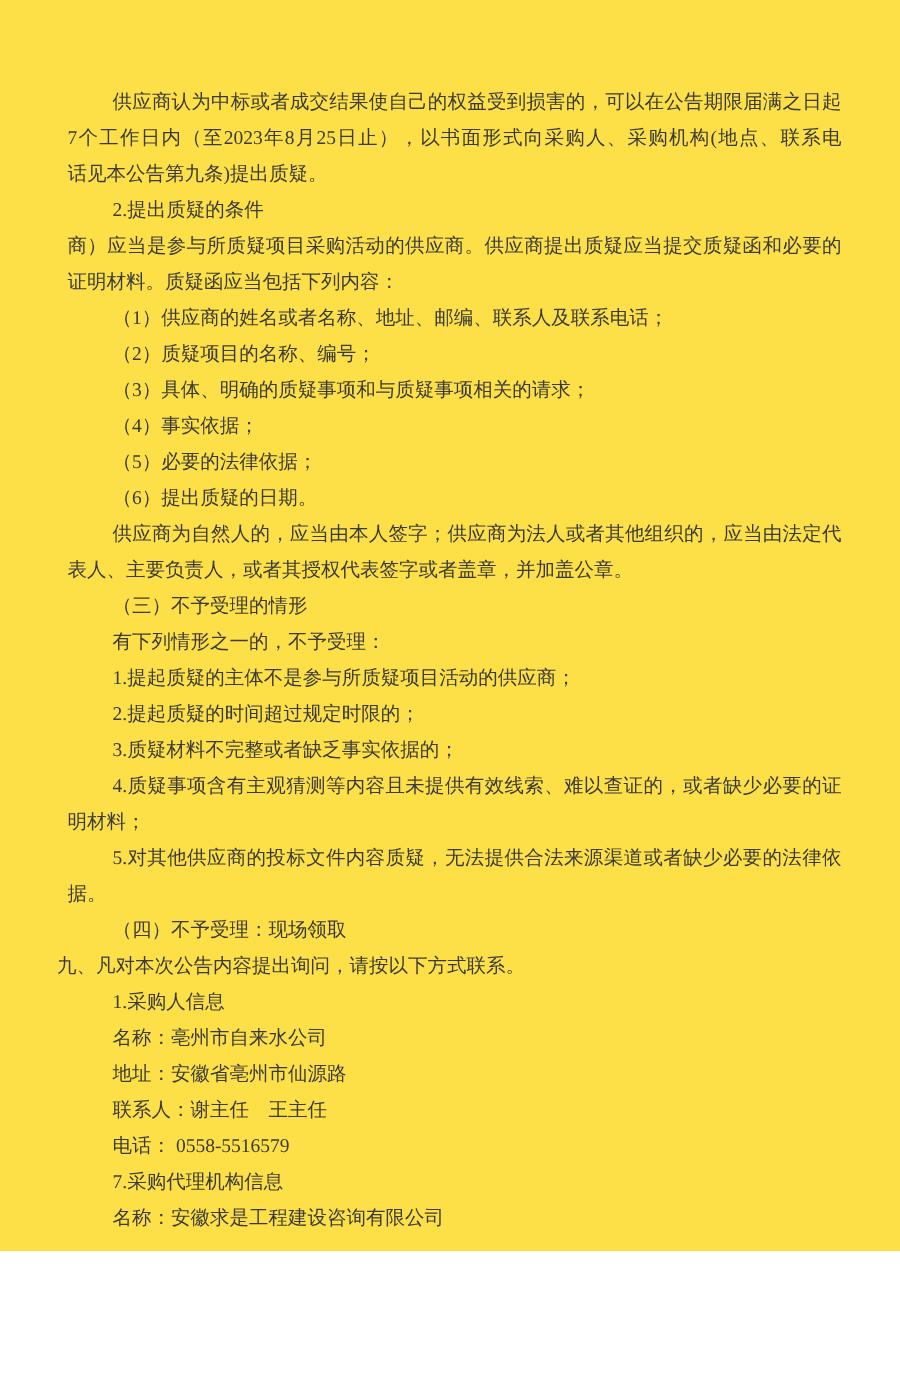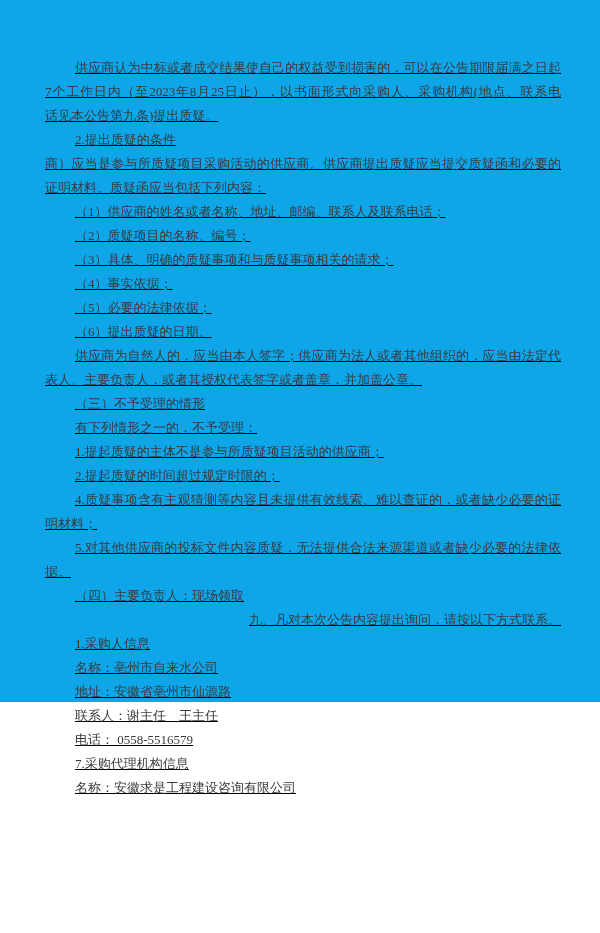--- a/index.html
+++ b/index.html
@@ -9,40 +9,39 @@
   }
   body {
     width: 600px;
     height: 933px;
     overflow: hidden;
     position: relative;
   }
   .doc {
     box-sizing: border-box;
     width: 600px;
-    height: 702px;
+    height: 834px;
     padding: 56px 39px 0 45px;
-    background: #0ea5e9;
-    text-decoration: underline;
+    background: #fde047;
   }
   .line {
     font-family: "Liberation Serif", "DejaVu Serif", serif;
     font-size: 13px;
     line-height: 24px;
     height: 24px;
     color: #3a3a3a;
     overflow: hidden;
     text-align: left;
   }
   
   .ind-first { text-indent: 30px; }
   
   .ind-none { text-indent: 0; }
   
-  .ind-nine { margin-left: -7px; text-indent: 0; text-align: right; }
+  .ind-nine { margin-left: -7px; text-indent: 0; }
   
   .fill {
     text-align: justify;
     text-align-last: justify;
   }
 </style>
 </head>
 <body>
 
 <div class="doc">
@@ -57,25 +56,26 @@
     <div class="line ind-first">（3）具体、明确的质疑事项和与质疑事项相关的请求；</div>
     <div class="line ind-first">（4）事实依据；</div>
     <div class="line ind-first">（5）必要的法律依据；</div>
     <div class="line ind-first">（6）提出质疑的日期。</div>
     <div class="line ind-first fill">供应商为自然人的，应当由本人签字；供应商为法人或者其他组织的，应当由法定代</div>
     <div class="line ind-none">表人、主要负责人，或者其授权代表签字或者盖章，并加盖公章。</div>
     <div class="line ind-first">（三）不予受理的情形</div>
     <div class="line ind-first">有下列情形之一的，不予受理：</div>
     <div class="line ind-first">1.提起质疑的主体不是参与所质疑项目活动的供应商；</div>
     <div class="line ind-first">2.提起质疑的时间超过规定时限的；</div>
+    <div class="line ind-first">3.质疑材料不完整或者缺乏事实依据的；</div>
     <div class="line ind-first fill">4.质疑事项含有主观猜测等内容且未提供有效线索、难以查证的，或者缺少必要的证</div>
     <div class="line ind-none">明材料；</div>
     <div class="line ind-first fill">5.对其他供应商的投标文件内容质疑，无法提供合法来源渠道或者缺少必要的法律依</div>
     <div class="line ind-none">据。</div>
-    <div class="line ind-first">（四）主要负责人：现场领取</div>
+    <div class="line ind-first">（四）不予受理：现场领取</div>
     <div class="line ind-nine">九、凡对本次公告内容提出询问，请按以下方式联系。</div>
     <div class="line ind-first">1.采购人信息</div>
     <div class="line ind-first">名称：亳州市自来水公司</div>
     <div class="line ind-first">地址：安徽省亳州市仙源路</div>
     <div class="line ind-first">联系人：谢主任　王主任</div>
     <div class="line ind-first">电话：  0558-5516579</div>
     <div class="line ind-first">7.采购代理机构信息</div>
     <div class="line ind-first">名称：安徽求是工程建设咨询有限公司</div>
   </div>
 

